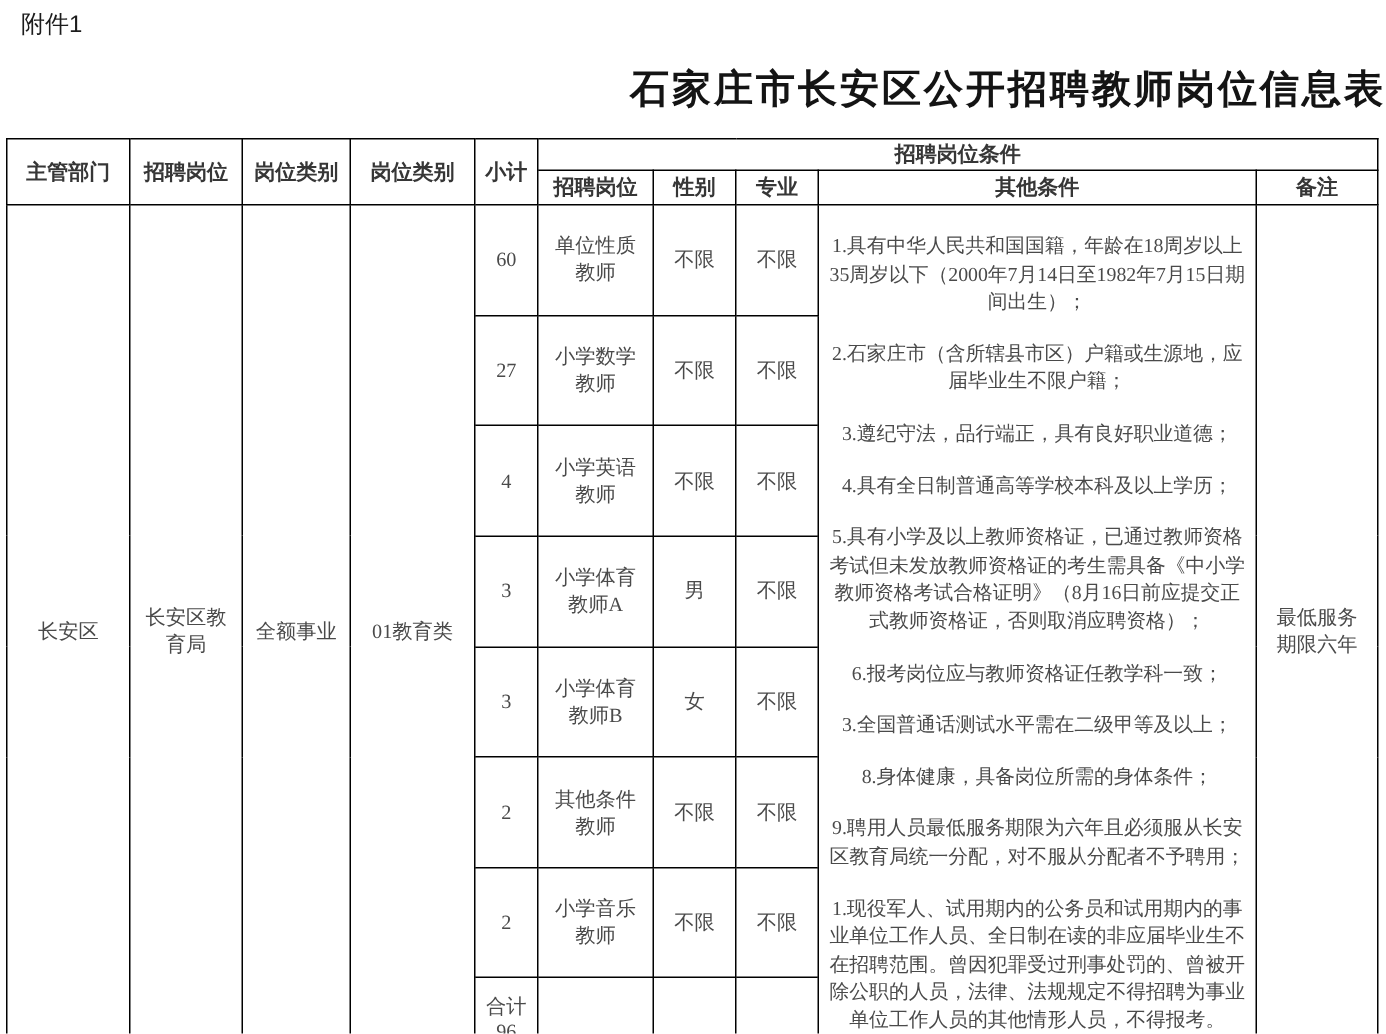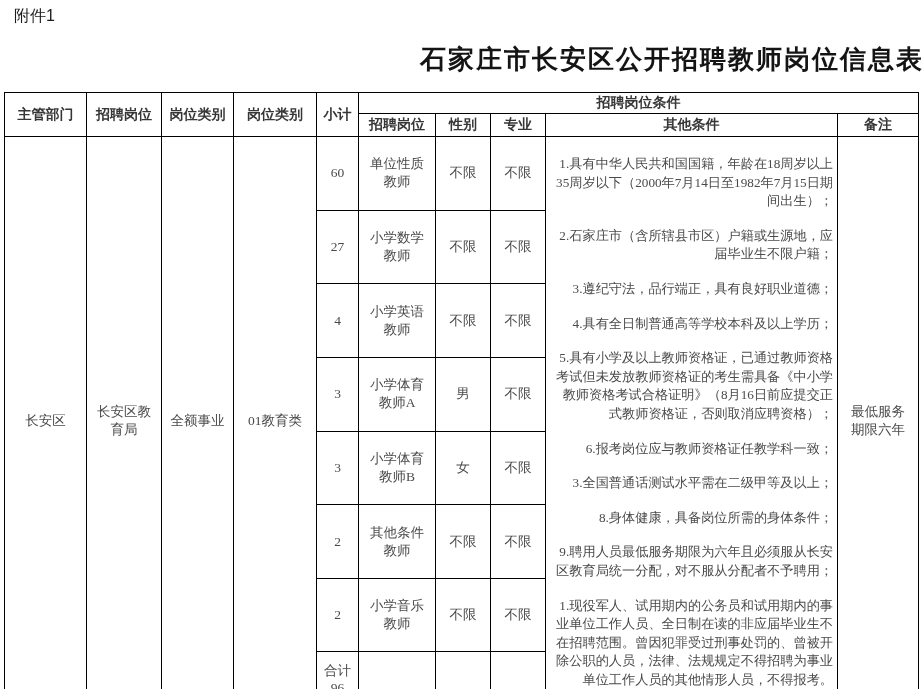--- a/index.html
+++ b/index.html
@@ -70,21 +70,21 @@
   td.conditions-cell {
     text-align: left;
     vertical-align: top;
     padding: 2px 4px 0 4px;
   }
   td.conditions-cell p {
     margin: 0;
     font-size: 13.2px;
     line-height: 18.6px;
     white-space: normal;
-    text-align: right;
+    text-align: center;
   }
   td.remarks-cell { font-size: 13.5px; }
 </style>
 </head>
 <body>
 
 <div class="attachment">附件1</div>
 <div class="title">石家庄市长安区公开招聘教师岗位信息表</div>
 
 <table class="info-table">

